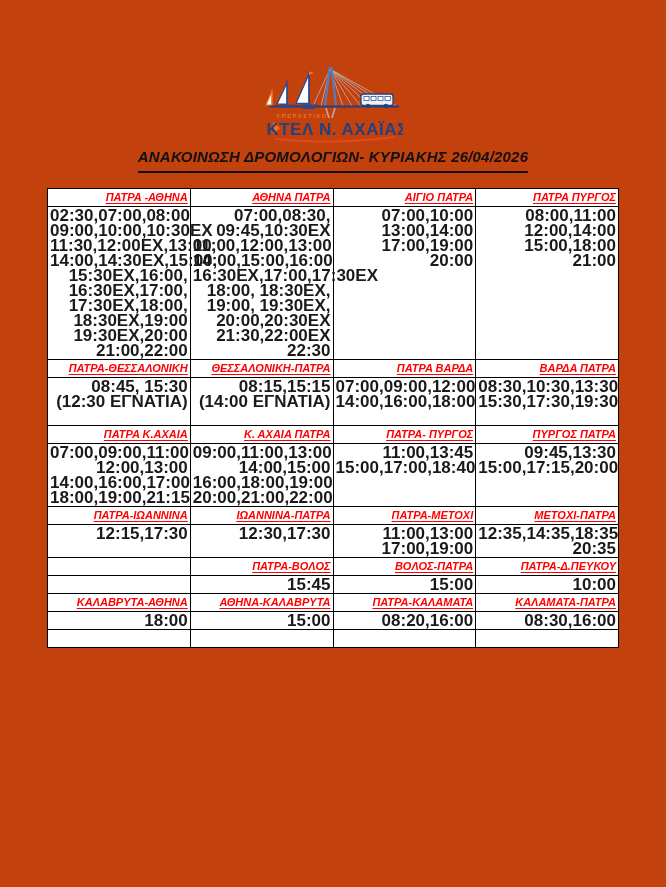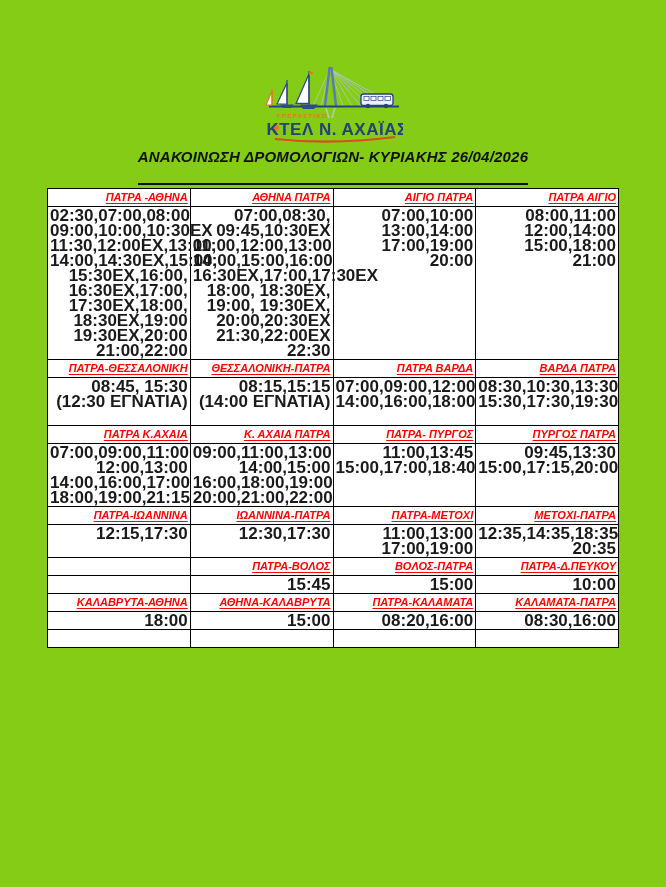--- a/index.html
+++ b/index.html
@@ -1,40 +1,40 @@
 <!DOCTYPE html>
 <html lang="el"><head>
 <meta charset="utf-8">
 <style>
   html,body{margin:0;padding:0;background:#ffffff;}
   body{
     width:666px;height:887px;overflow:hidden;
     font-family:"Liberation Sans","DejaVu Sans",sans-serif;
     color:#1a1a1a;
   }
-  .page{position:relative;width:666px;height:887px;background:#84cc16;}
+  .page{position:relative;width:666px;height:887px;background:#c2410c;}
 
   
   .logo-wrap{
     position:absolute;top:60px;left:0;width:100%;
     display:flex;justify-content:center;
   }
   .logo-wrap svg{display:block;}
 
   
   .doc-title{
     position:absolute;top:148px;left:0;width:100%;
     text-align:center;
     font-size:15px;font-weight:bold;font-style:italic;
     letter-spacing:.2px;
     color:#111;
   }
   .doc-title span{
     border-bottom:2px solid #111;
-    padding-bottom:18px;
+    padding-bottom:6px;
   }
 
   
   table.schedule{
     position:absolute;top:188px;left:47px;
     width:572px;
     border-collapse:collapse;table-layout:fixed;
     background:#fff;
   }
   table.schedule td{
@@ -128,21 +128,21 @@
   <div class="doc-title">
     <span>ΑΝΑΚΟΙΝΩΣΗ ΔΡΟΜΟΛΟΓΙΩΝ- ΚΥΡΙΑΚΗΣ 26/04/2026</span>
   </div>
 
   <table class="schedule">
     <tbody>
         <tr>
           <td class="header"><span class="route-name">ΠΑΤΡΑ -ΑΘΗΝΑ</span></td>
           <td class="header"><span class="route-name">ΑΘΗΝΑ ΠΑΤΡΑ</span></td>
           <td class="header"><span class="route-name">ΑΙΓΙΟ ΠΑΤΡΑ</span></td>
-          <td class="header"><span class="route-name">ΠΑΤΡΑ ΑΙΓΙΟ</span></td>
+          <td class="header"><span class="route-name">ΠΑΤΡΑ ΠΥΡΓΟΣ</span></td>
         </tr>
         <tr>
           <td class="data">
             <div class="time-line">02:30,07:00,08:00</div>
             <div class="time-line">09:00,10:00,10:30EX</div>
             <div class="time-line">11:30,12:00EX,13:00,</div>
             <div class="time-line">14:00,14:30EX,15:00,</div>
             <div class="time-line">15:30EX,16:00,</div>
             <div class="time-line">16:30EX,17:00,</div>
             <div class="time-line">17:30EX,18:00,</div>

